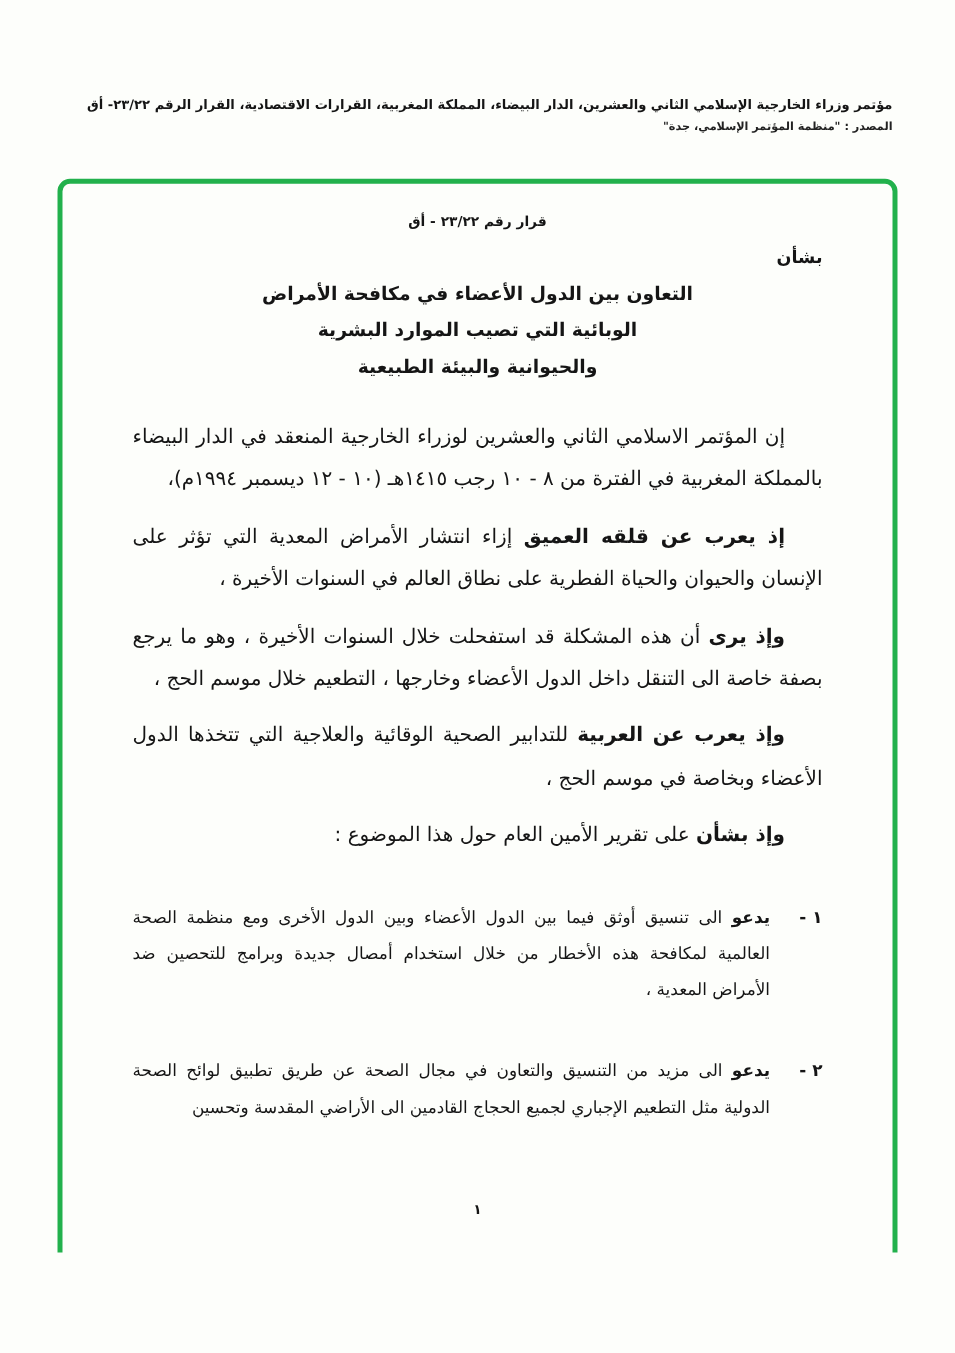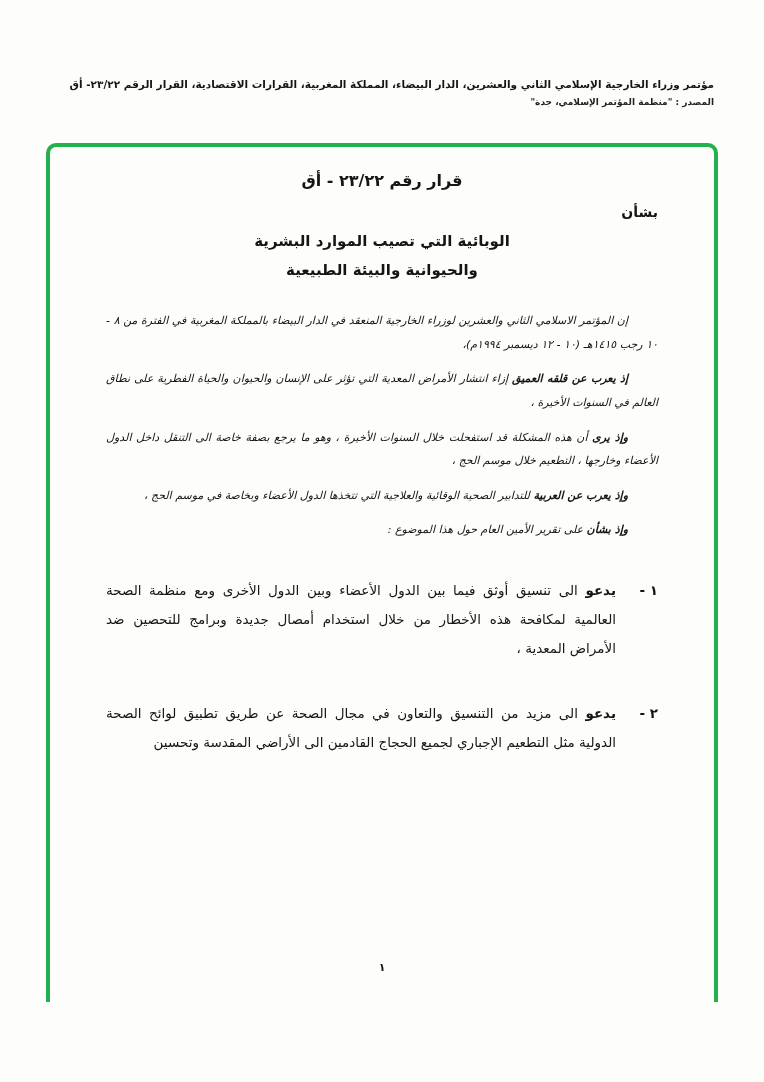--- a/index.html
+++ b/index.html
@@ -46,39 +46,38 @@
     border-radius: 10px;
     padding: 24px 56px 16px 56px;
     direction: rtl;
     background: transparent;
   }
   .title-block {
     text-align: center;
     font-weight: bold;
   }
   .title-main {
-    font-size: 16px;
+    font-size: 11px;
     margin-bottom: 14px;
     letter-spacing: 0.5px;
   }
   .title-sub {
     font-size: 14px;
     margin-bottom: 12px;
     text-align: right;
   }
   .title-line {
     font-size: 15px;
     margin-bottom: 11px;
   }
   .body-text {
     margin-top: 30px;
-    font-size: 11px;
+    font-size: 16px;
     line-height: 2.15;
     text-align: justify;
-    font-style: italic;
   }
   p.para {
     margin: 0 0 11px 0;
     text-indent: 30px;
   }
   .lead { font-weight: bold; }
   .items {
     margin-top: 34px;
     font-size: 13.5px;
     line-height: 2.15;
@@ -113,20 +112,21 @@
   <div class="header">
     <div class="header-line1">مؤتمر وزراء الخارجية الإسلامي الثاني والعشرين، الدار البيضاء، المملكة المغربية، القرارات الاقتصادية، القرار الرقم ٢٣/٢٢- أق</div>
     <div class="header-line2">المصدر :  "منظمة المؤتمر الإسلامي، جدة"</div>
   </div>
 
   <div class="doc-box" style="border-color: rgb(34, 177, 76);">
 
     <div class="title-block">
       <div class="title-main">قرار رقم ٢٣/٢٢ - أق</div>
       <div class="title-sub">بشأن</div>
+      <div class="title-line">التعاون بين الدول الأعضاء في مكافحة الأمراض</div>
       <div class="title-line">الوبائية التي تصيب الموارد البشرية</div>
       <div class="title-line">والحيوانية والبيئة الطبيعية</div>
     </div>
 
     <div class="body-text">
       <p class="para">
         <span class="lead"></span>
         <span>إن المؤتمر الاسلامي الثاني والعشرين لوزراء الخارجية المنعقد في الدار البيضاء بالمملكة المغربية في الفترة من ٨ - ١٠ رجب ١٤١٥هـ (١٠ - ١٢ ديسمبر ١٩٩٤م)،</span>
       </p>
       <p class="para">

